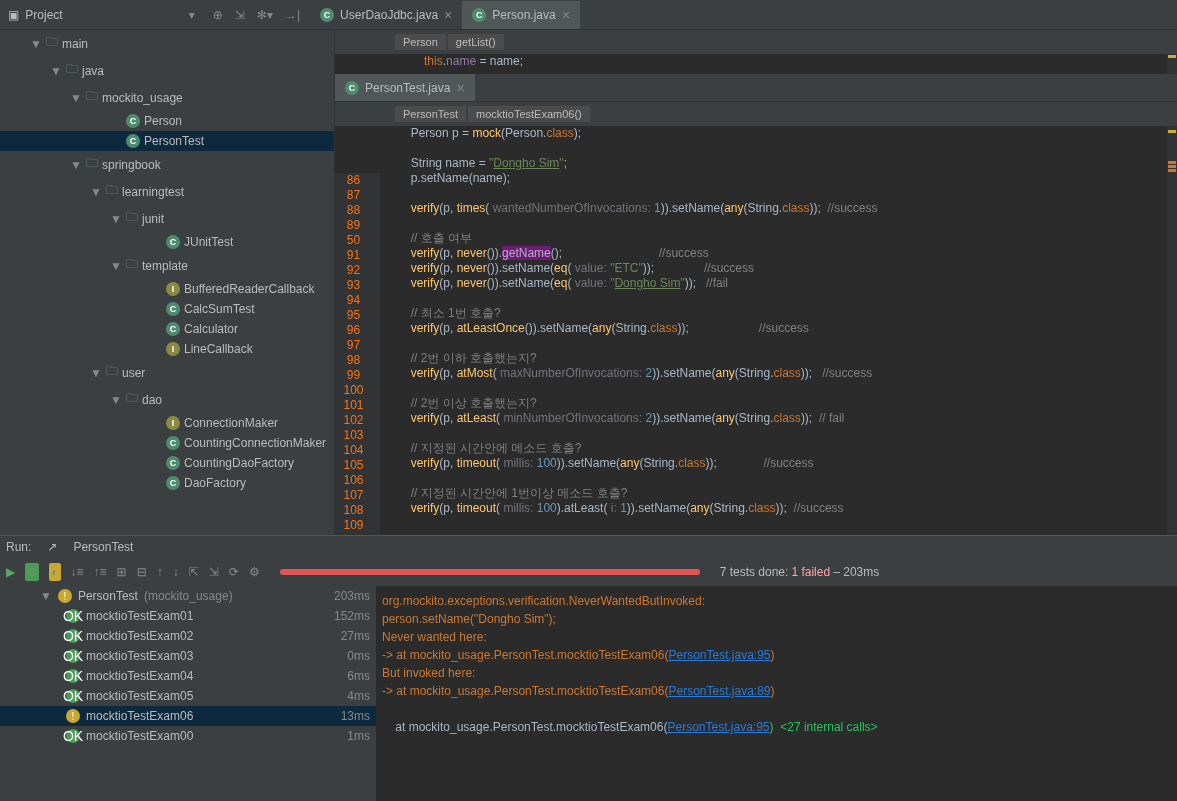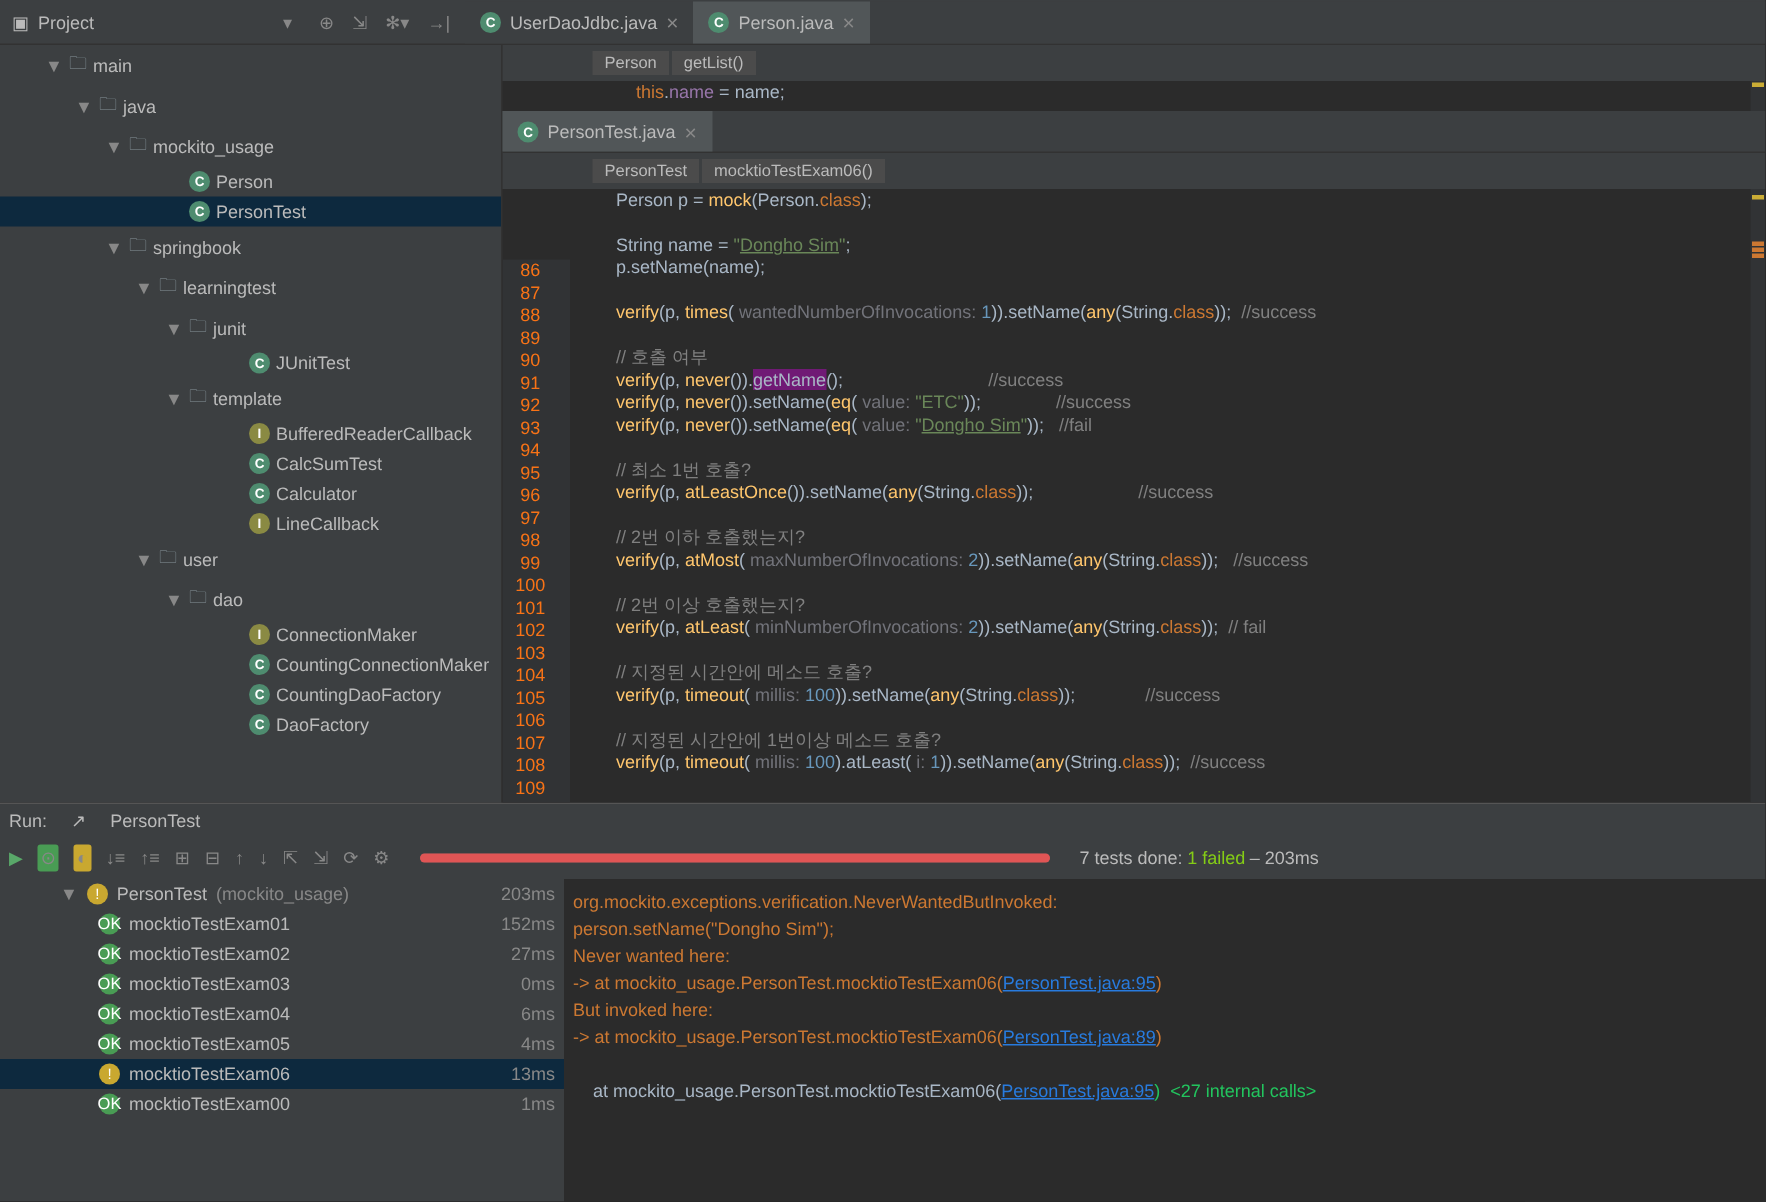--- a/index.html
+++ b/index.html
@@ -50,21 +50,21 @@
 .play-icon { color: #59a869; }
 .test-status { color: #bbbbbb; font-size: 11px; }
 .progress-bar { width: 420px; height: 6px; background: #555; border-radius: 3px; margin: 0 10px; }
 .progress-fill { width: 100%; height: 100%; background: #e05555; border-radius: 3px; }
 
 .run-body { flex: 1; display: flex; }
 .test-tree { width: 376px; background: #3c3f41; overflow: auto; }
 .test-item { display: flex; align-items: center; gap: 6px; padding: 3px 6px; color: #bbbbbb; font-size: 11px; }
 .test-item.selected { background: #0d293e; }
 .test-time { margin-left: auto; color: #888; }
-.ok-badge { width: 14px; height: 14px; background: #499c54; border-radius: 50%; display: inline-flex; align-items: center; justify-content: center; color: #fff; font-size: 11px; }
+.ok-badge { width: 14px; height: 14px; background: #499c54; border-radius: 50%; display: inline-flex; align-items: center; justify-content: center; color: #fff; font-size: 14px; }
 .warn-badge { width: 14px; height: 14px; background: #c9a830; border-radius: 50%; display: inline-flex; align-items: center; justify-content: center; color: #fff; font-size: 10px; }
 
 .console { flex: 1; background: #2b2b2b; padding: 6px; font-family: 'Consolas', monospace; font-size: 12px; line-height: 18px; white-space: pre; color: #a9b7c6; overflow: auto; }
 .err { color: #cc7832; text-align: center; }
 .marker-bar { width: 10px; background: #313335; }
 .marker { width: 8px; height: 3px; margin: 1px; }
 </style>
 </head>
 <body>
 
@@ -221,21 +221,21 @@
     <div class="breadcrumb" id="bc-main" style="padding-left: 60px;">
         <span class="breadcrumb-item">PersonTest</span>
         <span class="breadcrumb-item">mocktioTestExam06()</span>
       </div>
     <div class="code-area">
       <div class="gutter" id="gutter">
           <div>86</div>
           <div>87</div>
           <div>88</div>
           <div>89</div>
-          <div>90</div>
+          <div>50</div>
           <div>91</div>
           <div>92</div>
           <div>93</div>
           <div>94</div>
           <div>95</div>
           <div>96</div>
           <div>97</div>
           <div>98</div>
           <div>99</div>
           <div>100</div>
@@ -305,21 +305,21 @@
     <span class="icon">↓</span>
     <span class="icon">⇱</span>
     <span class="icon">⇲</span>
     <span class="icon">⟳</span>
     <span class="icon">⚙</span>
     <div class="progress-bar">
         <div class="progress-fill"></div>
       </div>
     <span class="test-status">
       <span>7 tests done:</span>
-      <span style="color:#84cc16">1 failed</span>
+      <span style="color:#fca5a5">1 failed</span>
       <span>– 203ms</span>
     </span>
   </div>
   <div class="run-body">
     <div class="test-tree" id="test-tree">
         <div class="test-item" style="padding-left: 40px;">
           <span style="color:#888">▼</span>
           <span class="warn-badge">!</span>
           <span>PersonTest</span> 
           <span style="color:#888">(mockito_usage)</span>

